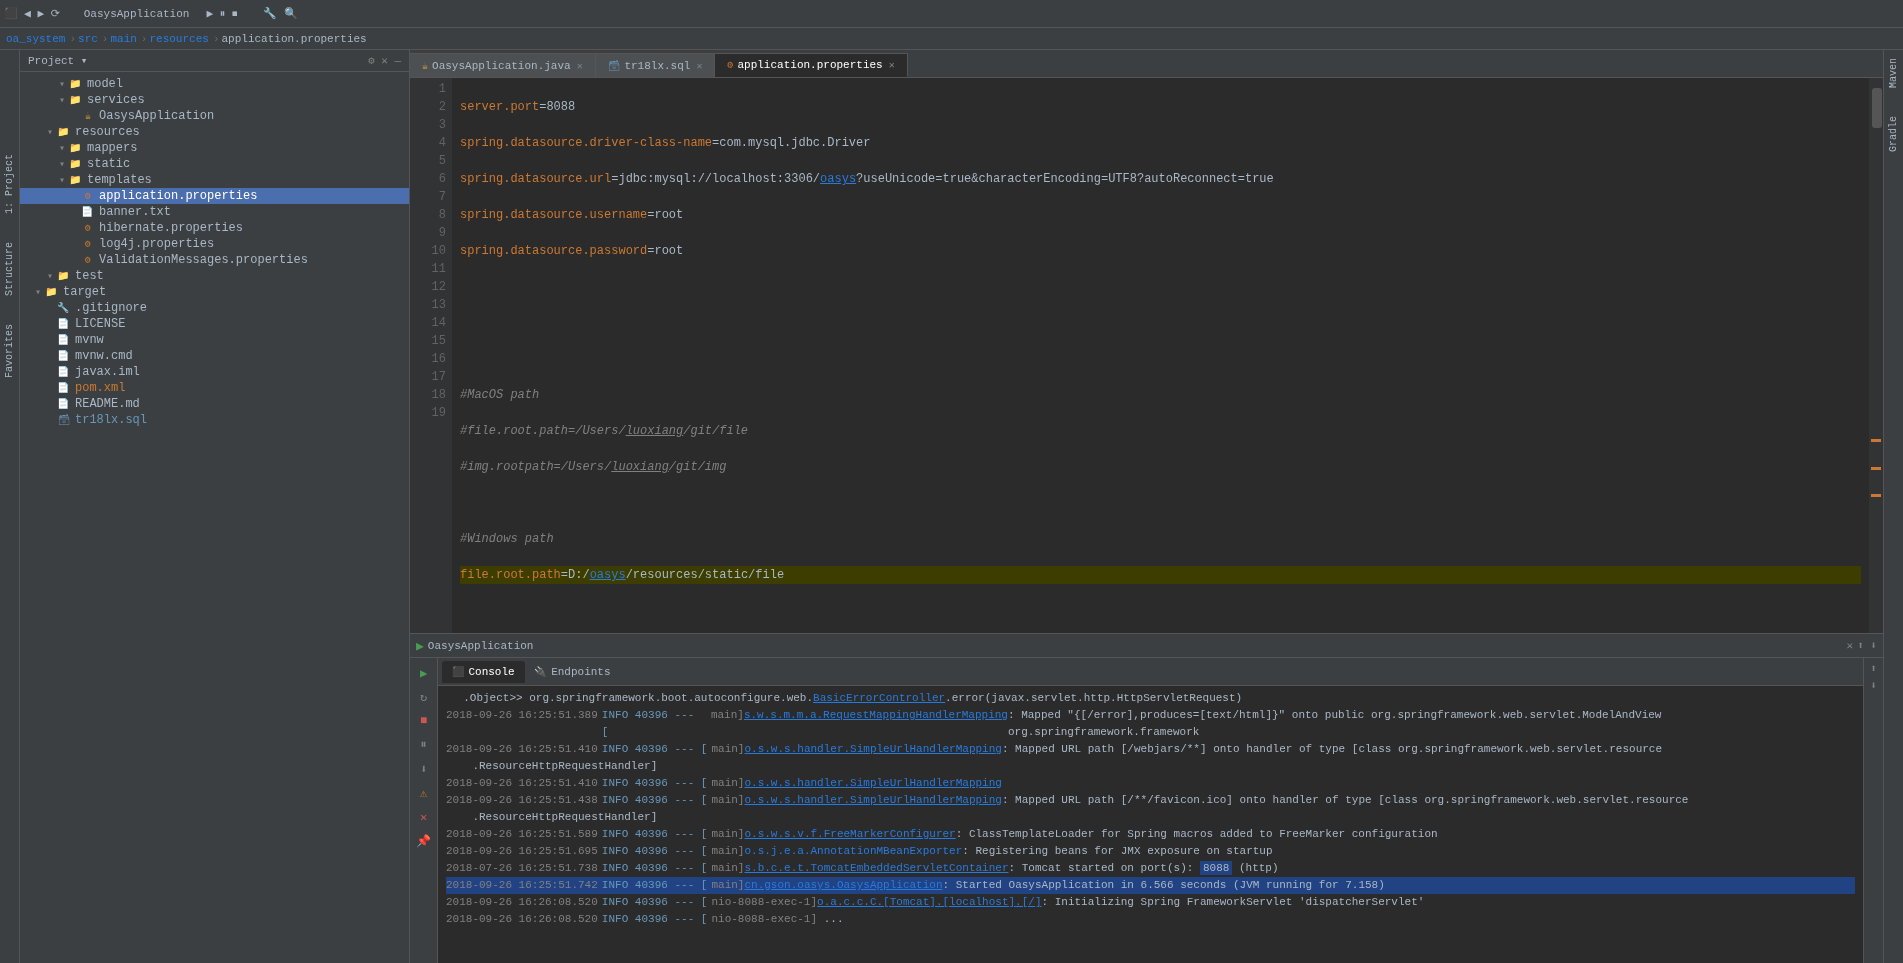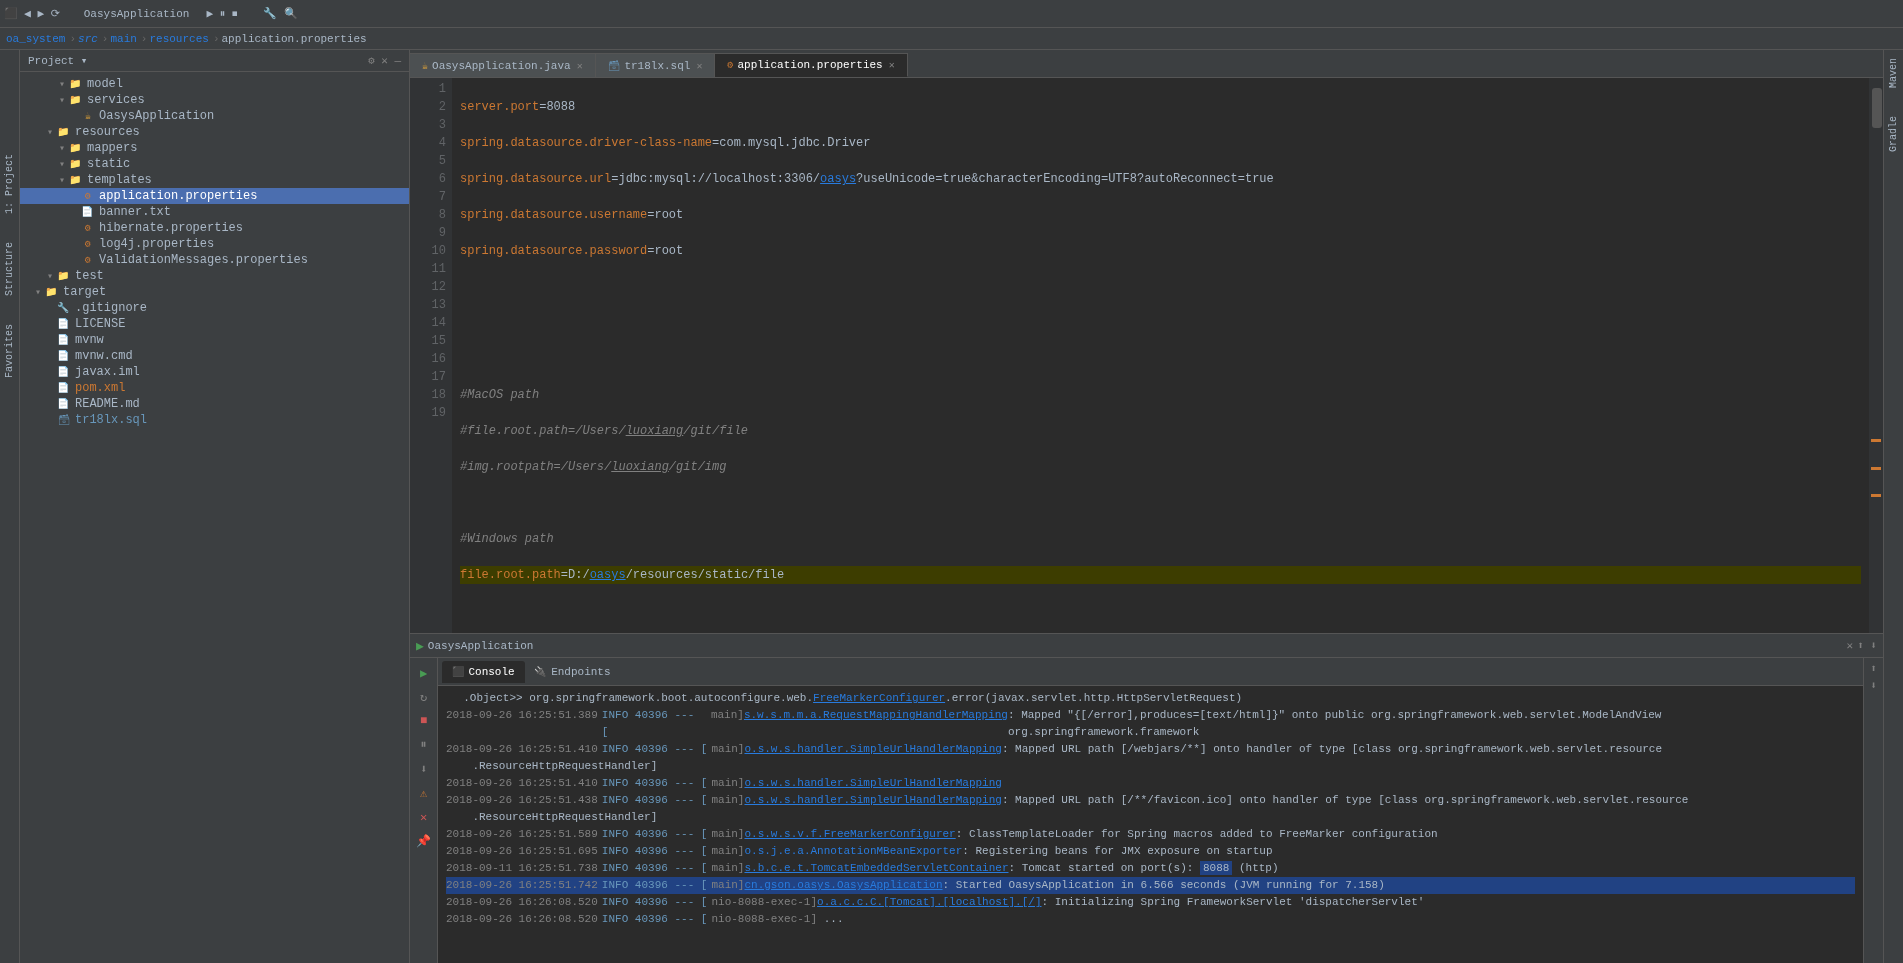--- a/index.html
+++ b/index.html
@@ -355,21 +355,21 @@
 
 <div class="top-toolbar">
   <span>⬛ ◀ ▶ ⟳ &nbsp;&nbsp;</span>
   <span>OasysApplication</span>
   <span>&nbsp; ▶ ⏸ ⏹ &nbsp;&nbsp; 🔧 🔍 &nbsp;</span>
 </div>
 
 <div class="breadcrumb-bar">
   <span style="color:#287bde; cursor:pointer;text-align:center;">oa_system</span>
   <span class="breadcrumb-sep">›</span>
-  <span style="color:#287bde; cursor:pointer;font-style:italic;">src</span>
+  <span style="color:#287bde; cursor:pointer;">src</span>
   <span class="breadcrumb-sep">›</span>
   <span style="color:#287bde; cursor:pointer;">main</span>
   <span class="breadcrumb-sep">›</span>
   <span style="color:#287bde; cursor:pointer;">resources</span>
   <span class="breadcrumb-sep">›</span>
   <span>application.properties</span>
 </div>
 
 <div class="main-layout">
 
@@ -653,21 +653,21 @@
             <div class="bottom-tab">
               <span class="bottom-tab-icon">🔌</span>
               <span>Endpoints</span>
             </div>
           </div>
 
           <div class="console-content">
 
             <div class="console-line">
               <span class="console-arrow">&nbsp;&nbsp;</span>
-              <span class="console-text">.Object&gt;&gt; org.springframework.boot.autoconfigure.web.<span class="console-link">FreeMarkerConfigurer</span>.error(javax.servlet.http.HttpServletRequest)</span>
+              <span class="console-text">.Object&gt;&gt; org.springframework.boot.autoconfigure.web.<span class="console-link">BasicErrorController</span>.error(javax.servlet.http.HttpServletRequest)</span>
             </div>
 
             <div class="console-line">
               <span class="console-timestamp">2018-09-26 16:25:51.389</span>
               <span class="console-info">INFO 40396 --- [</span>
               <span style="color:#808080;">   main]</span>
               <span style="color:#287bde; text-decoration:underline; cursor:pointer;"> s.w.s.m.m.a.RequestMappingHandlerMapping </span>
               <span class="console-text">: Mapped "{[/error],produces=[text/html]}" onto public org.springframework.web.servlet.ModelAndView org.springframework.framework</span>
             </div>
 
@@ -713,21 +713,21 @@
 
             <div class="console-line">
               <span class="console-timestamp">2018-09-26 16:25:51.695</span>
               <span class="console-info">INFO 40396 --- [</span>
               <span style="color:#808080;">   main]</span>
               <span style="color:#287bde; cursor:pointer;"> o.s.j.e.a.AnnotationMBeanExporter </span>
               <span class="console-text">: Registering beans for JMX exposure on startup</span>
             </div>
 
             <div class="console-line">
-              <span class="console-timestamp">2018-09-11 16:25:51.738</span>
+              <span class="console-timestamp">2018-07-26 16:25:51.738</span>
               <span class="console-info">INFO 40396 --- [</span>
               <span style="color:#808080;">   main]</span>
               <span style="color:#287bde; text-decoration:underline; cursor:pointer;"> s.b.c.e.t.TomcatEmbeddedServletContainer </span>
               <span class="console-text">: Tomcat started on port(s): <span style="background:#214283; padding:1px 3px;">8088</span> (http)</span>
             </div>
 
             <div class="console-line highlighted">
               <span class="console-timestamp">2018-09-26 16:25:51.742</span>
               <span class="console-info">INFO 40396 --- [</span>
               <span style="color:#808080;">   main]</span>

